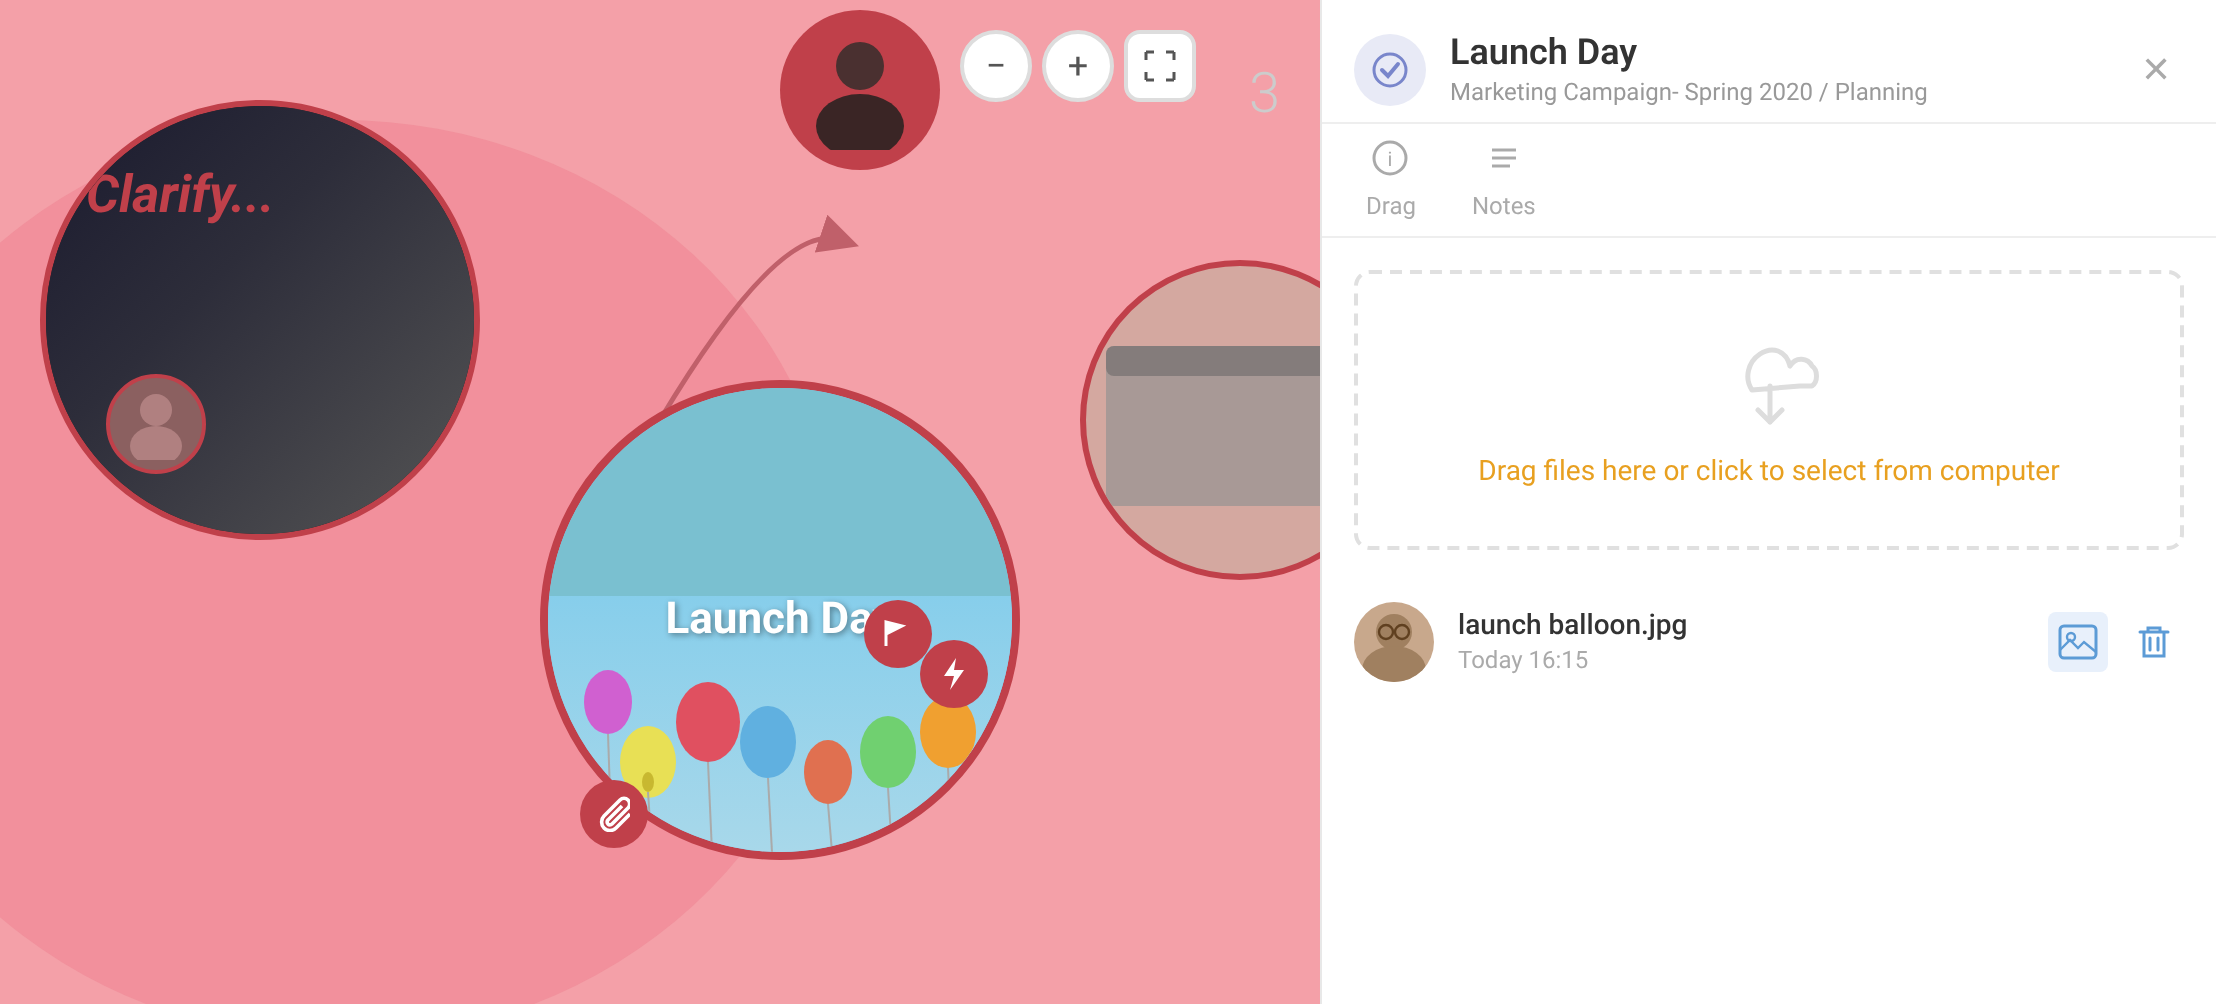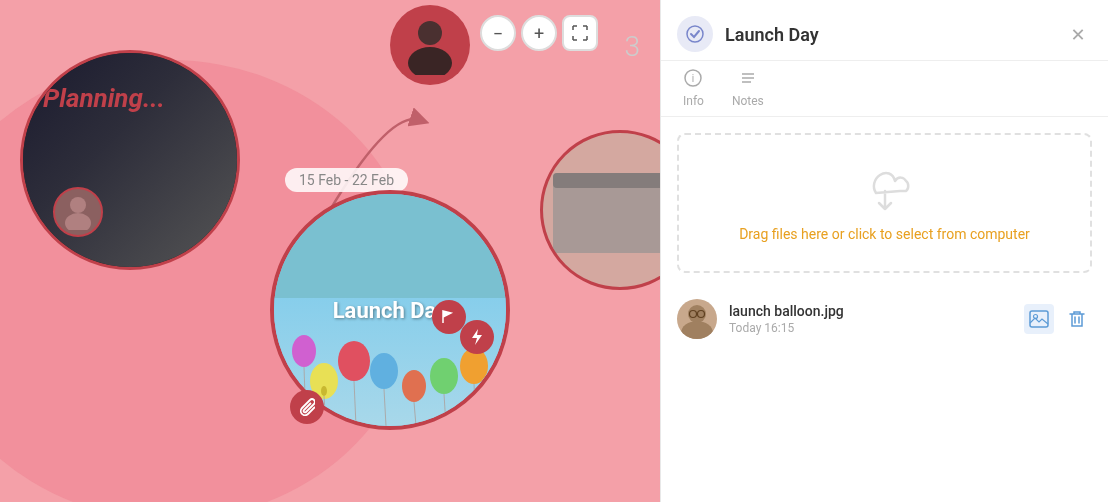--- a/index.html
+++ b/index.html
@@ -427,21 +427,21 @@
   </style>
 </head>
 <body>
 
 <div class="canvas-area">
 
   <div class="heart-bg"></div>
 
   <div class="circle-clarify">
     <div class="clarify-bg"></div>
-    <div class="clarify-text">Planning...</div>
+    <div class="clarify-text">Clarify...</div>
     <div class="avatar-clarify">
 
       <svg width="30" height="35" viewBox="0 0 30 35" fill="#6a4040">
         <circle cx="15" cy="10" r="8" fill="#b08080"></circle>
         <ellipse cx="15" cy="28" rx="13" ry="10" fill="#b08080"></ellipse>
       </svg>
     </div>
   </div>
 
   <svg class="arrow-svg" viewBox="0 0 130 140">
@@ -465,21 +465,20 @@
     <div class="zoom-btn">+</div>
     <div class="zoom-btn-expand">
       <svg width="16" height="16" viewBox="0 0 16 16" fill="#555">
         <path d="M1,1 L5,1 M1,1 L1,5 M15,1 L11,1 M15,1 L15,5 M1,15 L5,15 M1,15 L1,11 M15,15 L11,15 M15,15 L15,11" stroke="#555" stroke-width="1.5" fill="none"></path>
       </svg>
     </div>
   </div>
 
   <div class="badge-3">3</div>
 
-  <div class="date-label">15 Feb - 22 Feb</div>
 
   <div class="circle-launch">
     <div class="launch-upper">
       
     </div>
     <div class="launch-lower">
 
       <svg width="240" height="135" viewBox="0 0 240 135" style="position:absolute;bottom:0;left:0;">
 
         <ellipse cx="50" cy="90" rx="14" ry="18" fill="#e8e055"></ellipse>
@@ -539,34 +538,35 @@
 
   <div class="panel-header">
     <div class="check-circle">
       <svg width="18" height="18" viewBox="0 0 18 18" fill="none">
         <circle cx="9" cy="9" r="8" stroke="#7986cb" stroke-width="1.5"></circle>
         <path d="M5,9 L8,12 L13,6" stroke="#7986cb" stroke-width="2" fill="none" stroke-linecap="round"></path>
       </svg>
     </div>
     <div class="panel-title-area">
       <div class="panel-title">Launch Day</div>
+      <div class="panel-subtitle">Marketing Campaign- Spring 2020 / Planning</div>
     </div>
     <div class="close-btn">✕</div>
   </div>
 
   <div class="tab-bar">
 
     <div class="tab-item">
       <span class="tab-icon">
         <svg width="18" height="18" viewBox="0 0 18 18" fill="#aaa">
           <circle cx="9" cy="9" r="8" stroke="#aaa" stroke-width="1.5" fill="none"></circle>
           <text x="9" y="13" text-anchor="middle" font-size="10" fill="#aaa">i</text>
         </svg>
       </span>
-      <span>Info</span>
+      <span>Drag</span>
     </div>
 
     <div class="tab-item">
       <span class="tab-icon">
         <svg width="18" height="18" viewBox="0 0 18 18" fill="none">
           <line x1="3" y1="5" x2="15" y2="5" stroke="#aaa" stroke-width="1.5"></line>
           <line x1="3" y1="9" x2="15" y2="9" stroke="#aaa" stroke-width="1.5"></line>
           <line x1="3" y1="13" x2="12" y2="13" stroke="#aaa" stroke-width="1.5"></line>
         </svg>
       </span>

